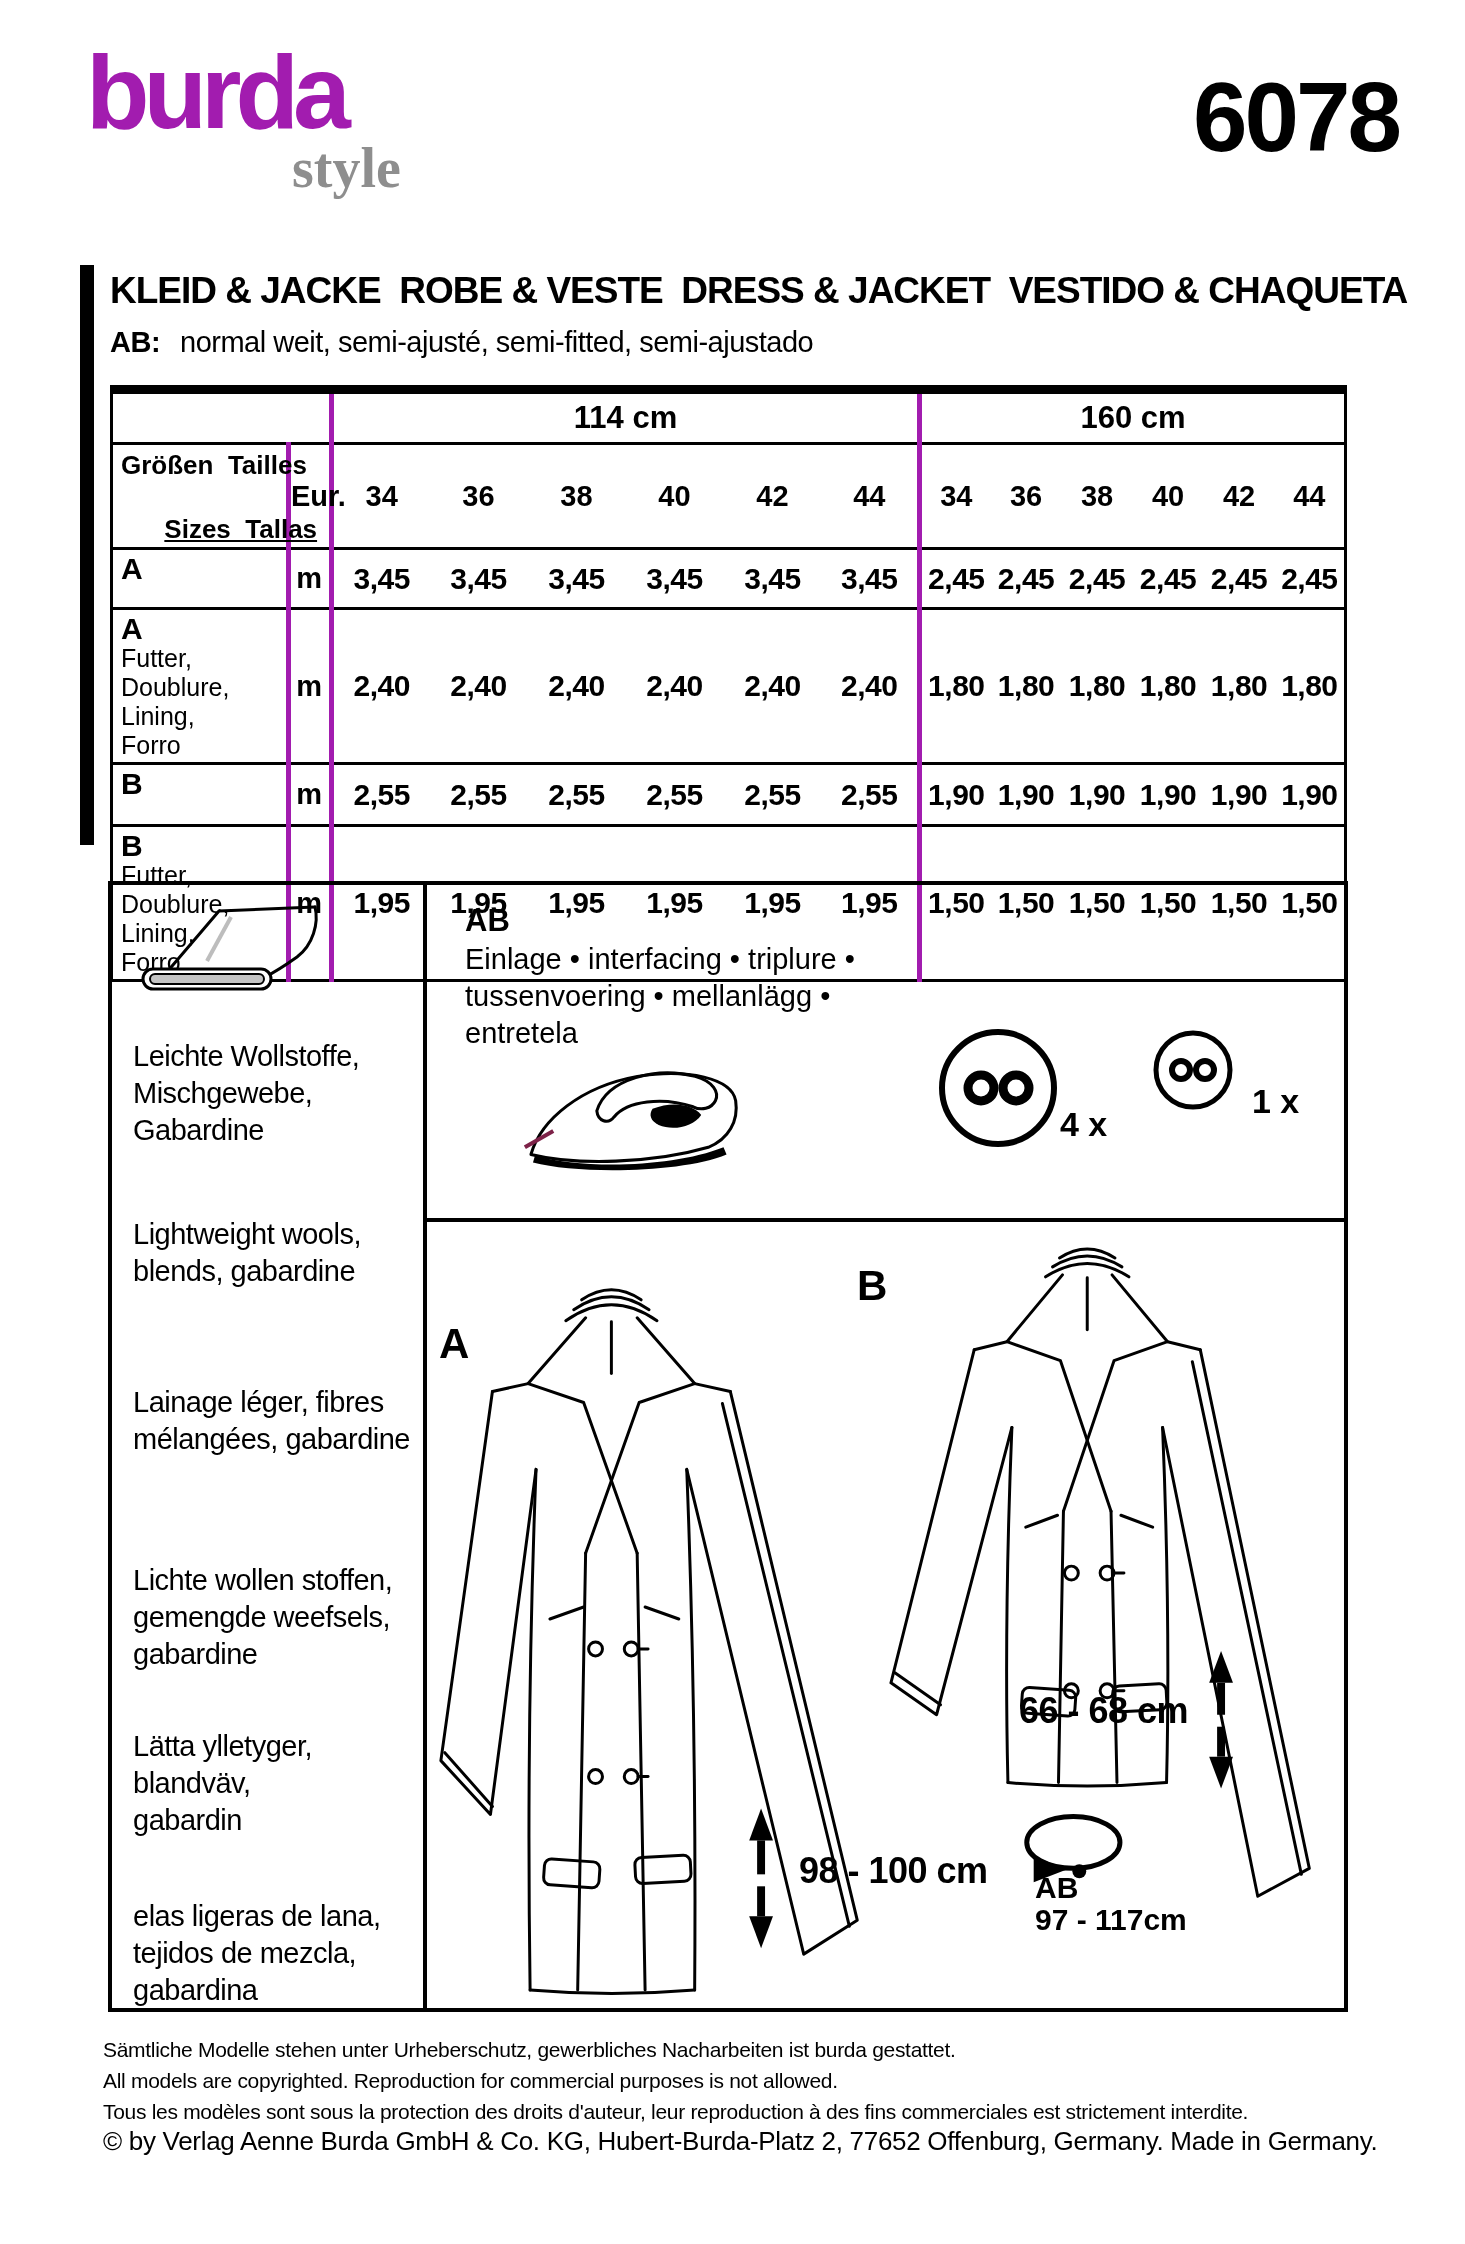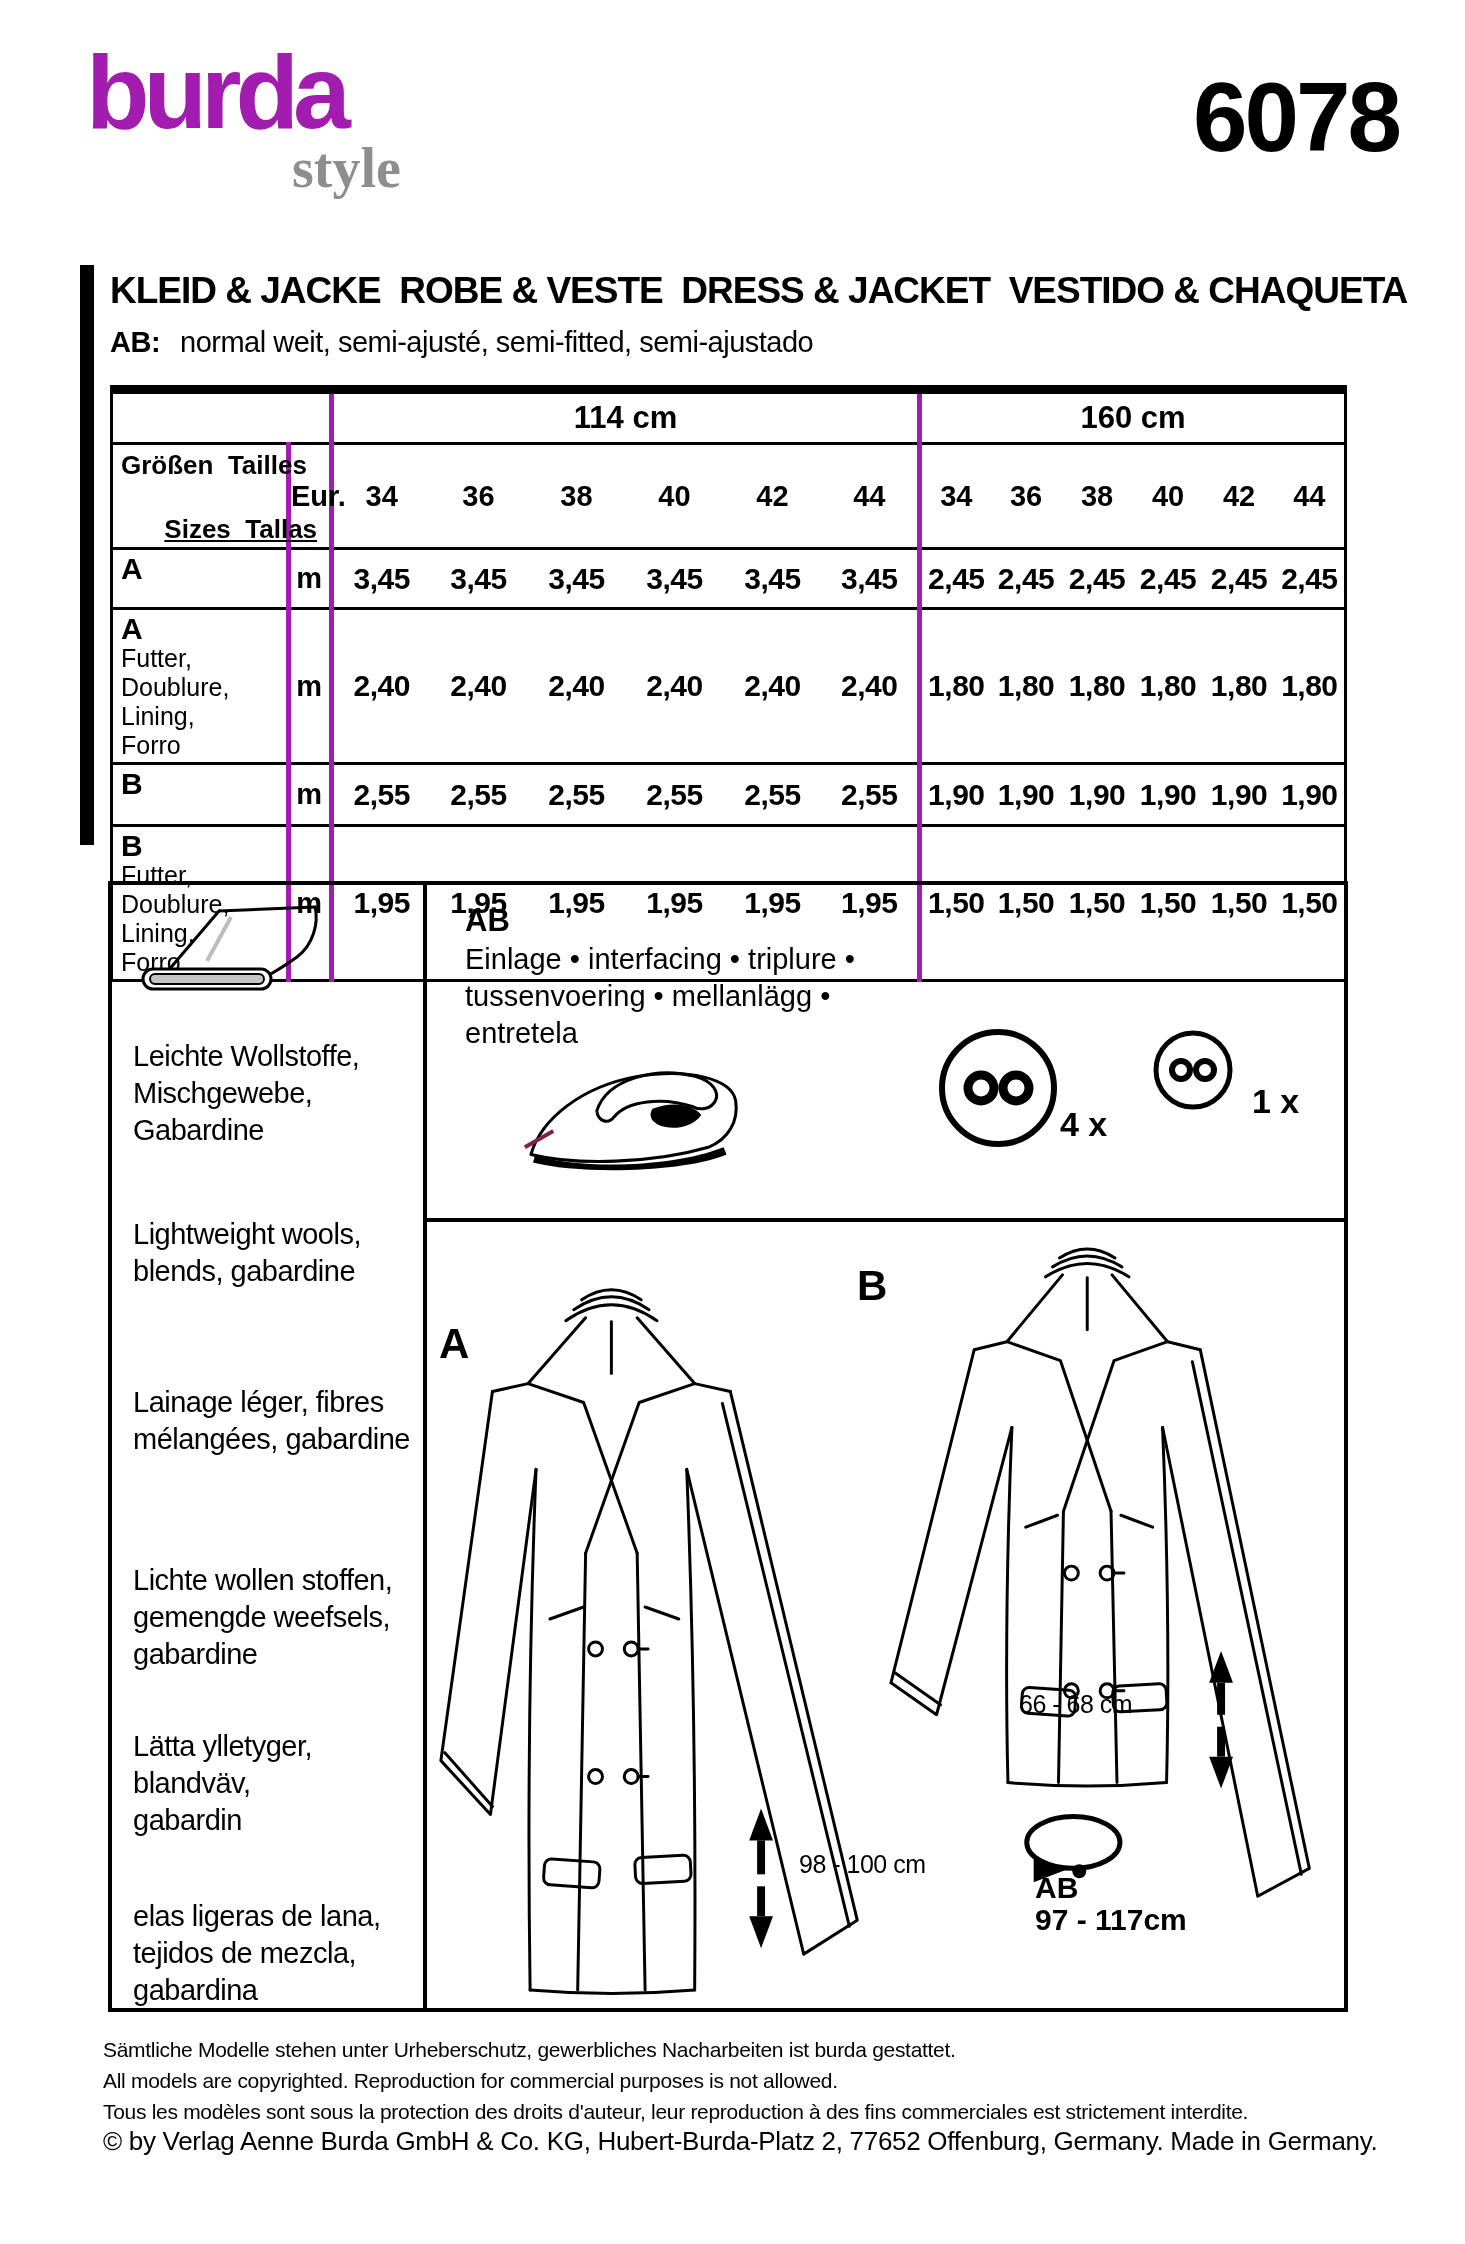--- a/index.html
+++ b/index.html
@@ -56,21 +56,21 @@
 
   .fabric-text { left:21px; width:285px; font-size:29px; line-height:37px; letter-spacing:-0.5px; }
   .ab-label { left:353px; top:18px; font-size:31px; font-weight:bold; }
   .interfacing-text { left:353px; top:56px; width:560px; font-size:29px; line-height:37px; }
   .count-label { font-size:34px; font-weight:bold; }
 
   
   .views-panel { left:315px; top:337px; right:0; bottom:0; }
   .views-panel > svg { position:absolute; left:0; top:0; width:100%; height:100%; }
   .view-label { font-size:42px; font-weight:bold; }
-  .measure { font-size:25px; font-weight:normal; letter-spacing:-0.5px; }
+  .measure { font-size:36px; font-weight:bold; letter-spacing:-0.5px; }
   .hip-text { font-size:30px; font-weight:bold; line-height:32px; }
 
   
   .foot { left:103px; letter-spacing:-0.3px; }
   .f-small { font-size:21px; }
   .f-big { font-size:26px; }
 
   svg .ln { fill:none; stroke:#000; stroke-width:3; stroke-linejoin:round; stroke-linecap:round; }
 </style>
 </head>

